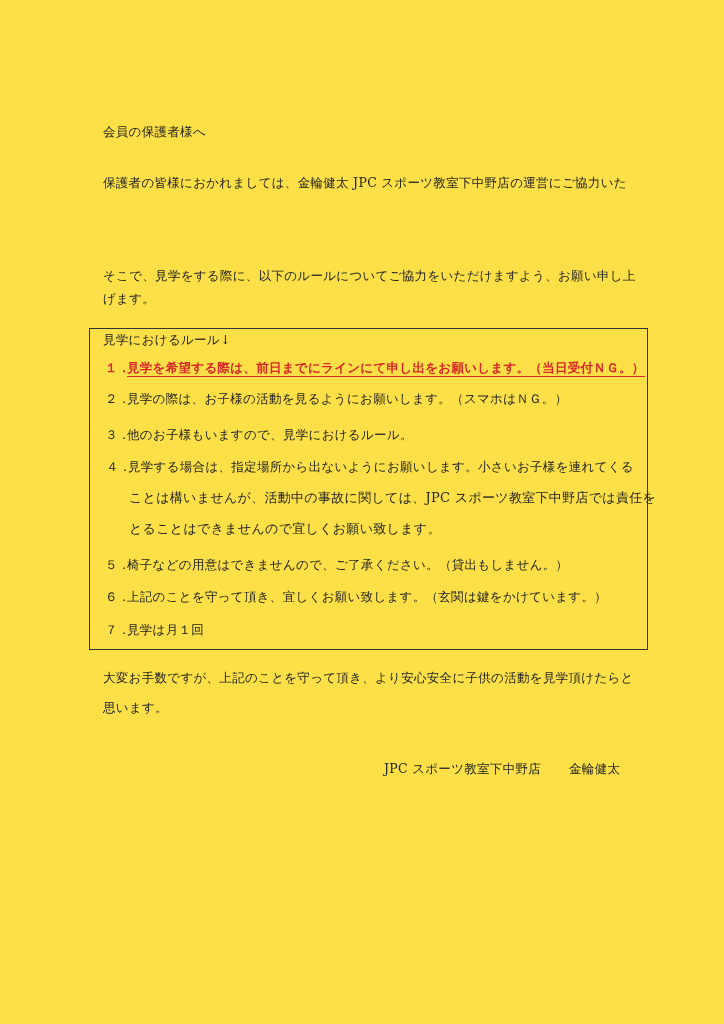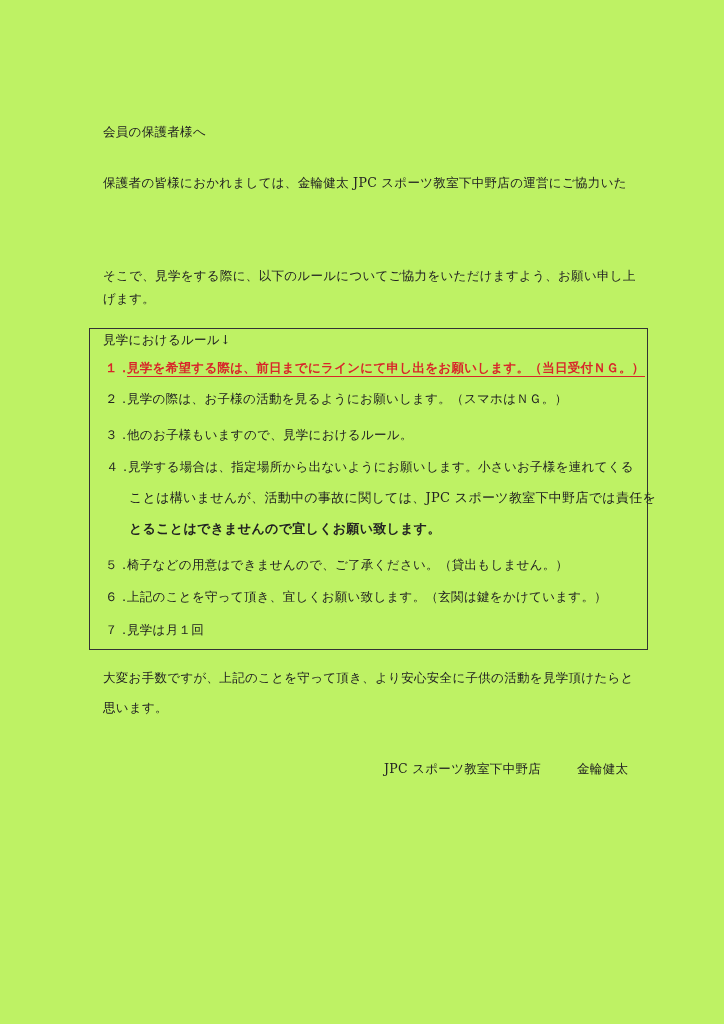--- a/index.html
+++ b/index.html
@@ -13,21 +13,21 @@
     position: relative;
     overflow: hidden;
     font-family: "DejaVu Serif", "Liberation Serif", serif;
     color: #222222;
   }
   .page {
     position: absolute;
     left: 0; top: 0;
     width: 724px;
     height: 1024px;
-    background: #bef264;
+    background: #fde047;
   }
   .line {
     position: absolute;
     left: 103px;
     font-size: 12.5px;
     white-space: nowrap;
     letter-spacing: 0.3px;
     line-height: 16px;
   }
   .rules-box {
@@ -69,21 +69,21 @@
   .signature {
     position: absolute;
     left: 384px;
     top: 761px;
     font-size: 12.5px;
     white-space: nowrap;
     letter-spacing: 0.3px;
     line-height: 16px;
   }
   .sig-name {
-    margin-left: 36px;
+    margin-left: 28px;
   }
 </style>
 </head>
 <body>
 
 <div class="page">
 
   <div class="line" style="top:124px;">会員の保護者様へ</div>
 
   <div class="line" style="top:175px;">保護者の皆様におかれましては、金輪健太 JPC スポーツ教室下中野店の運営にご協力いた</div>
@@ -103,21 +103,21 @@
   </div>
 
   <div class="rule" style="left:105px; top:427px;">
     <span class="rule-num">３．</span><span class="rule-text">他のお子様もいますので、見学におけるルール。</span>
   </div>
 
   <div class="rule" style="left:106px; top:459px;text-align:right;">
     <span class="rule-num">４．</span><span class="rule-text">見学する場合は、指定場所から出ないようにお願いします。小さいお子様を連れてくる</span>
   </div>
   <div class="indent" style="left:129px; top:490px;">ことは構いませんが、活動中の事故に関しては、JPC スポーツ教室下中野店では責任を</div>
-  <div class="indent" style="left:129px; top:521px;font-weight:bold;">とることはできませんので宜しくお願い致します。</div>
+  <div class="indent" style="left:129px; top:521px;">とることはできませんので宜しくお願い致します。</div>
 
   <div class="rule" style="left:105px; top:557px;">
     <span class="rule-num">５．</span><span class="rule-text">椅子などの用意はできませんので、ご了承ください。（貸出もしません。）</span>
   </div>
 
   <div class="rule" style="left:105px; top:589px;">
     <span class="rule-num">６．</span><span class="rule-text">上記のことを守って頂き、宜しくお願い致します。（玄関は鍵をかけています。）</span>
   </div>
 
   <div class="rule" style="left:105px; top:622px;">

